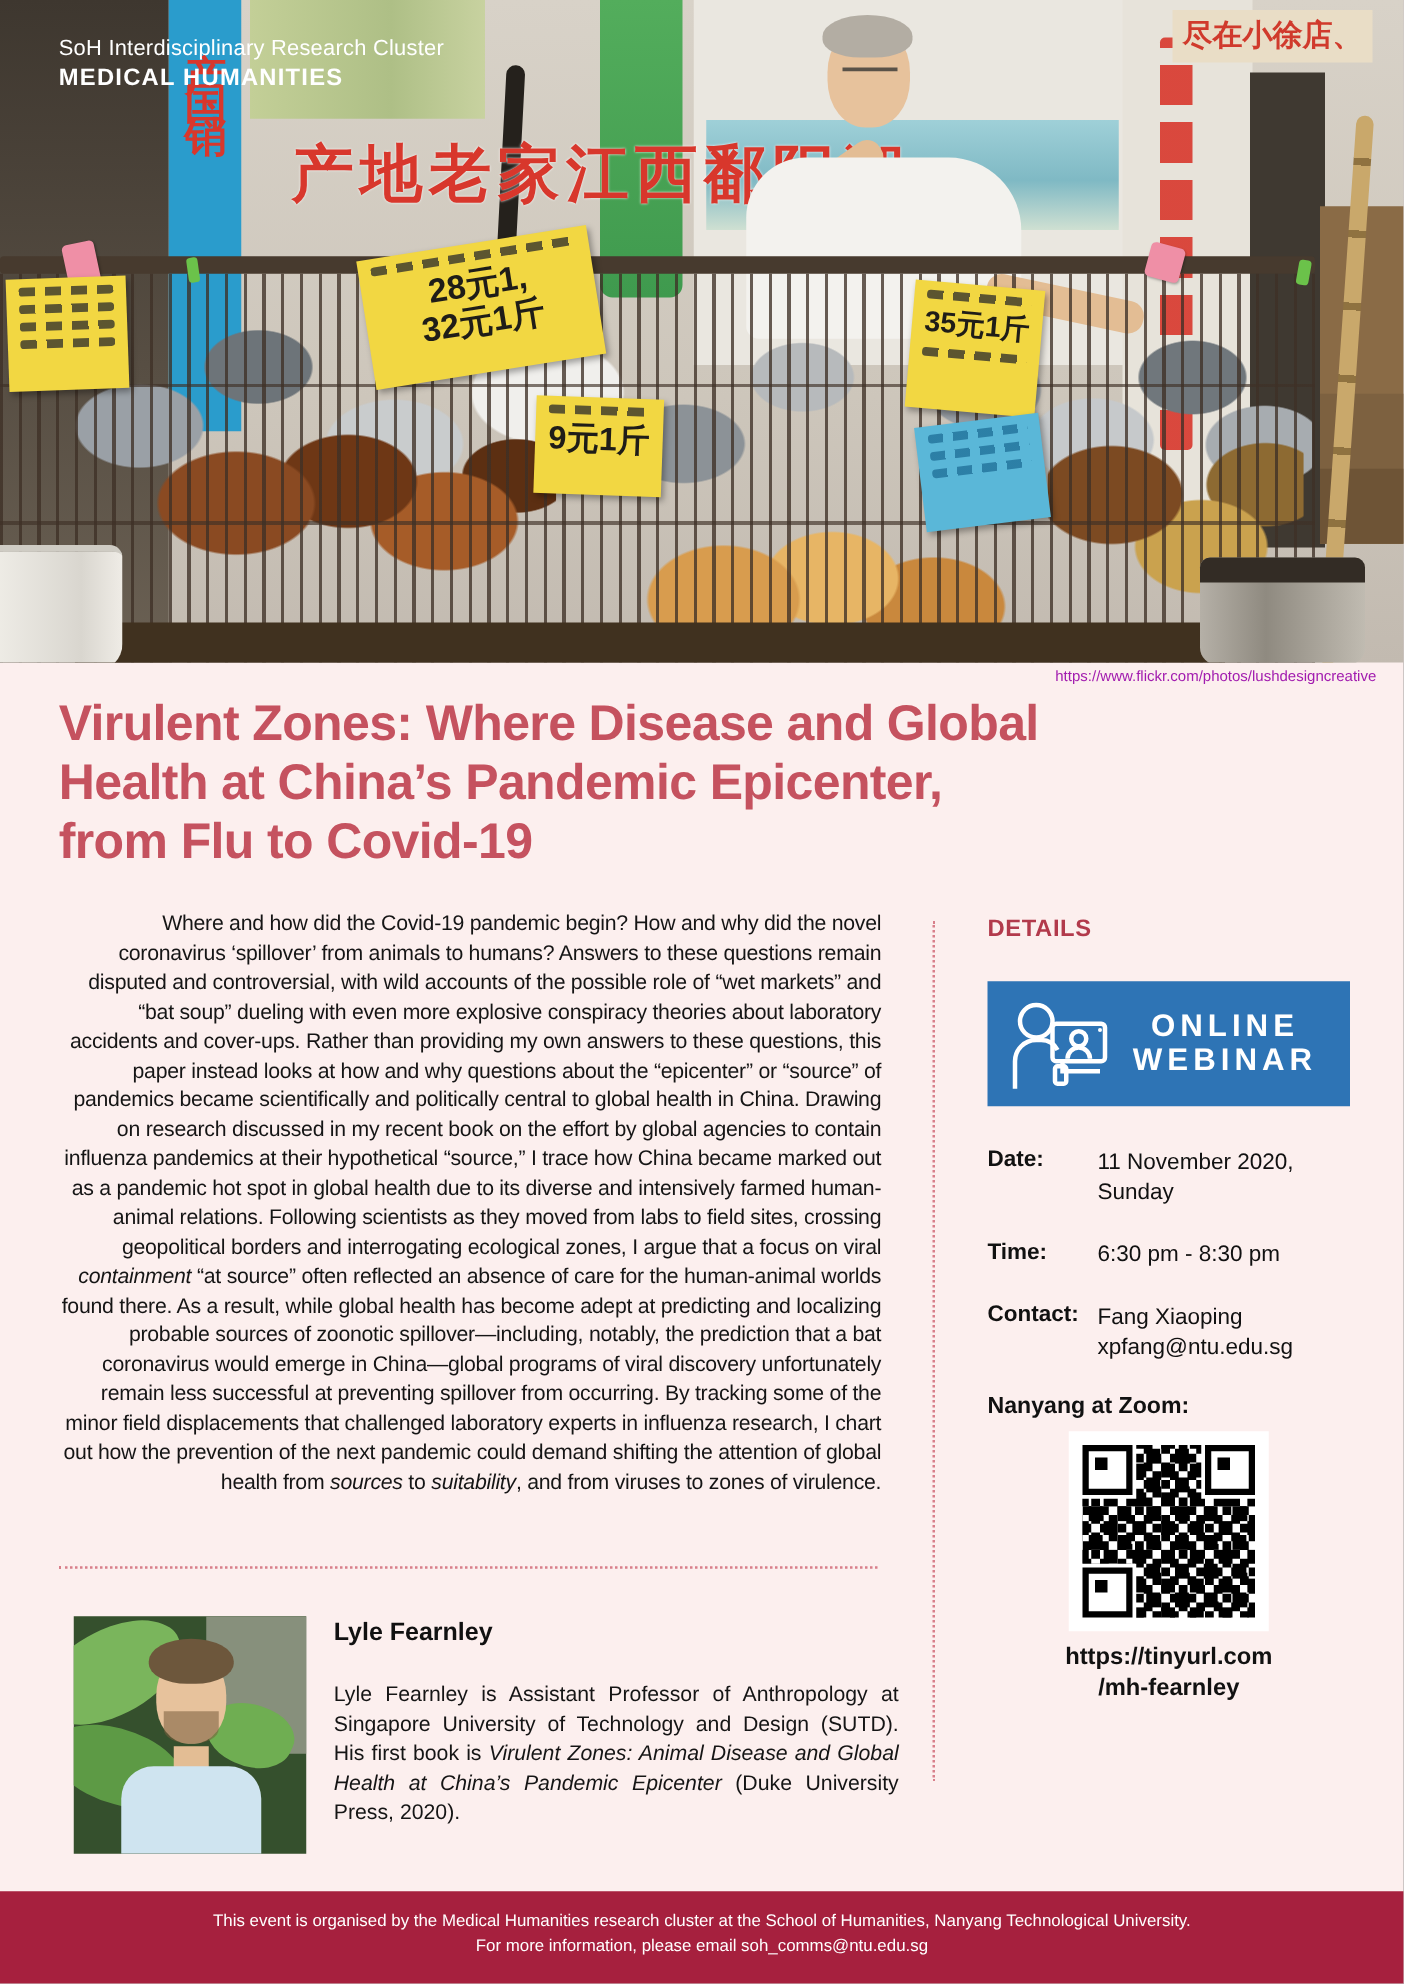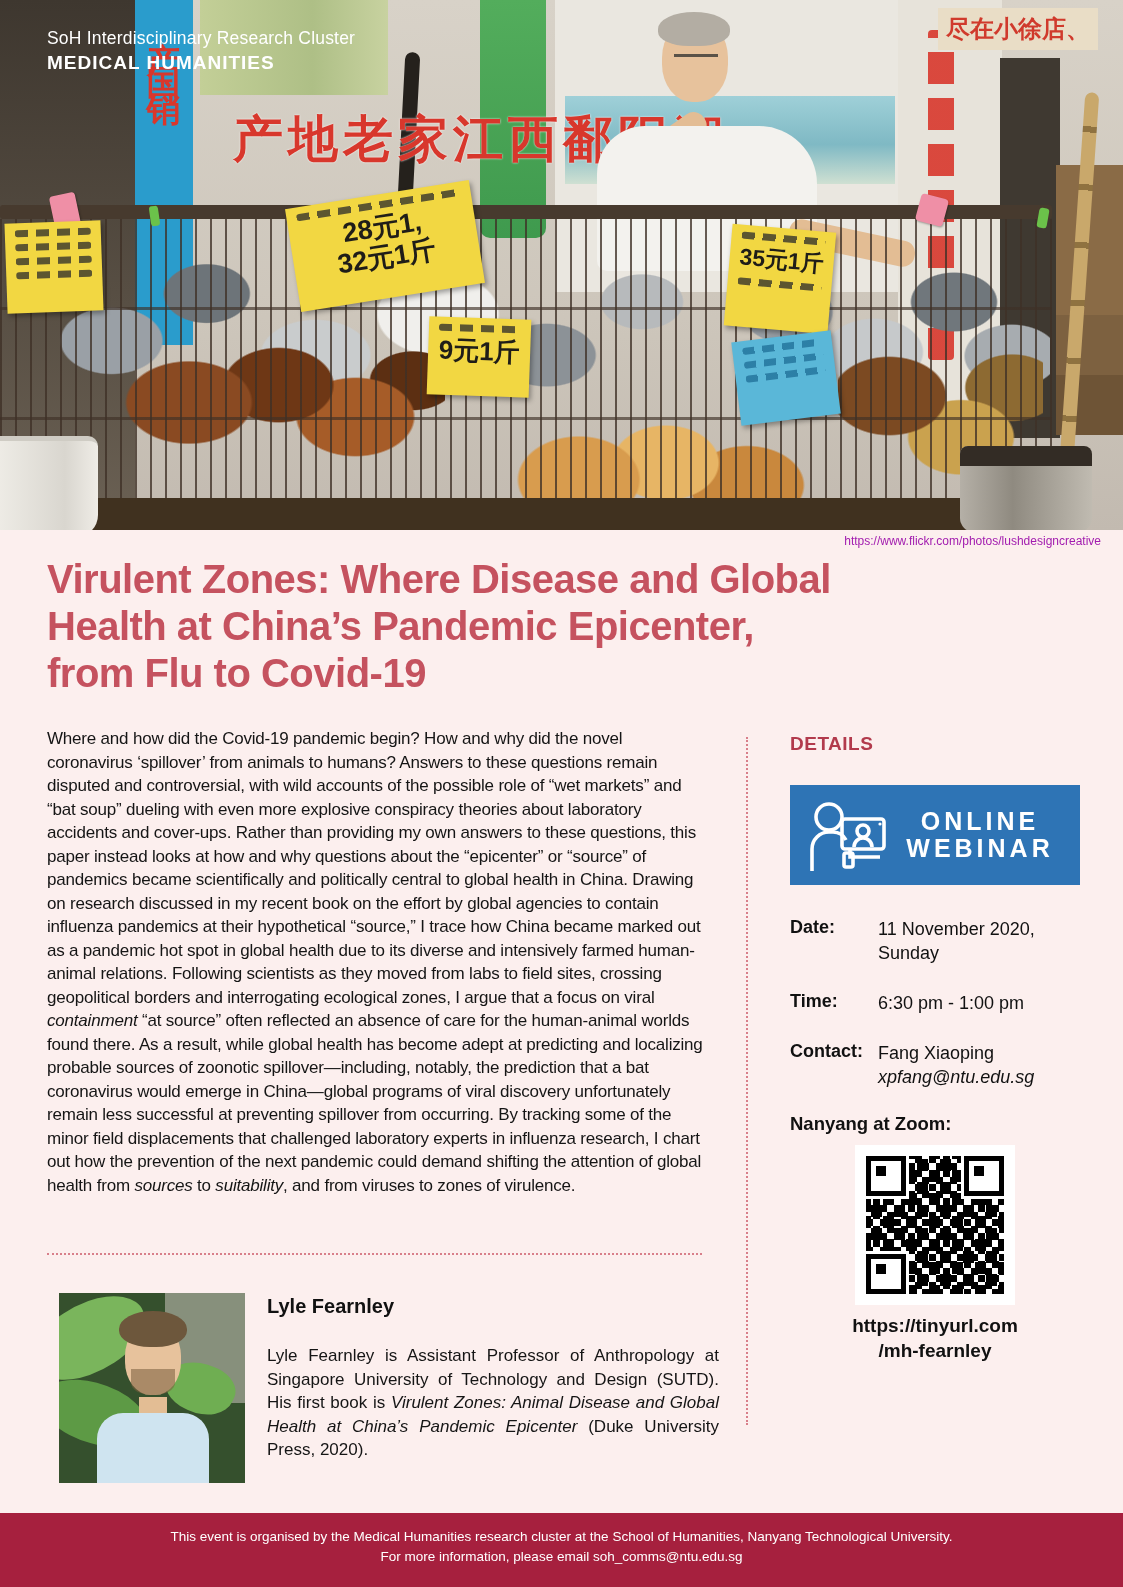--- a/index.html
+++ b/index.html
@@ -96,21 +96,21 @@
   .ledge{left:60px;top:498px;width:920px;height:34px;background:#40311f;}
   .brand{left:47px;top:28px;color:#ffffff;z-index:10;}
   .brand .l1{position:static;display:block;font-size:17.5px;font-weight:400;letter-spacing:.2px;}
   .brand .l2{position:static;display:block;font-size:19px;font-weight:bold;letter-spacing:1px;margin-top:3px;}
 
   
   .credit{position:absolute;top:534px;right:22px;font-size:12px;color:#a21caf;text-decoration:none;}
   .title{position:absolute;top:556px;left:47px;width:940px;margin:0;color:#c5525f;
          font-size:40px;line-height:47px;font-weight:bold;letter-spacing:-.5px;}
   .abstract{position:absolute;top:727px;left:47px;width:658px;margin:0;color:#151515;
-         font-size:17px;line-height:23.5px;letter-spacing:-.2px;}
+         font-size:17px;line-height:23.5px;letter-spacing:-.2px;text-align:right;}
   .dotted-rule{position:absolute;top:1253px;left:47px;width:655px;border-top:2px dotted #d87f8a;}
   .speaker{position:absolute;top:1293px;left:47px;width:660px;display:flex;gap:22px;padding-left:12px;}
   .speaker-photo{position:relative;width:186px;height:190px;flex:0 0 186px;overflow:hidden;background:#35502d;}
   .speaker-photo *{position:absolute;}
   .sp-rock{right:0;top:0;width:80px;height:110px;background:#87907c;border-radius:0 0 0 40px;}
   .sp-fern1{left:-30px;top:10px;width:120px;height:70px;background:#7ab55c;border-radius:60% 40% 60% 40%;transform:rotate(-20deg);}
   .sp-fern2{left:-20px;top:90px;width:110px;height:60px;background:#5d9a45;border-radius:50% 60% 40% 60%;transform:rotate(15deg);}
   .sp-leaf{right:10px;top:70px;width:70px;height:50px;background:#6fae52;border-radius:60% 40% 55% 45%;transform:rotate(25deg);}
   .sp-shirt{left:38px;top:120px;width:112px;height:70px;background:#cfe4f0;border-radius:26px 26px 0 0;}
   .sp-neck{left:80px;top:104px;width:28px;height:26px;background:#e3bd94;}
@@ -125,21 +125,21 @@
   .vline{position:absolute;top:737px;left:746px;height:688px;border-left:2px dotted #d87f8a;}
   .sidebar{position:absolute;top:733px;left:790px;width:290px;}
   .details-h{margin:0;font-size:19px;font-weight:bold;color:#b23a4c;letter-spacing:.5px;}
   .webinar{margin-top:30px;width:290px;height:100px;background:#2e74b5;display:flex;align-items:center;box-sizing:border-box;padding:0 10px 0 14px;}
   .webinar svg{flex:0 0 86px;}
   .webinar-text{flex:1;text-align:center;color:#fff;font-weight:bold;font-size:25px;letter-spacing:4px;line-height:27px;}
   .row{display:flex;margin-top:26px;font-size:18px;color:#111;}
   .row.first{margin-top:32px;}
   .row .lab{flex:0 0 88px;font-weight:bold;}
   .row .val{flex:1;line-height:24px;}
-  .val .em{font-style:italic;}
+  .val .em{}
   .register-h{margin-top:24px;font-size:18.5px;font-weight:bold;color:#111;}
   .qr{margin:10px auto 0;width:160px;height:160px;background:#fff;position:relative;box-sizing:border-box;padding:11px;}
   .qr-noise{width:138px;height:138px;
      background:repeating-conic-gradient(#000 0% 25%,transparent 0% 50%) 0 0/14px 14px,
                 repeating-conic-gradient(transparent 0% 25%,#000 0% 50%) 5px 3px/23px 23px;}
   .finder{position:absolute;width:30px;height:30px;border:5px solid #000;background:#fff;box-shadow:0 0 0 3px #fff;}
   .finder::after{content:"";position:absolute;left:5px;top:5px;width:10px;height:10px;background:#000;}
   .f-tl{left:11px;top:11px;} .f-tr{right:11px;top:11px;} .f-bl{left:11px;bottom:11px;}
   .reg-link{display:block;margin-top:8px;text-align:center;font-size:19px;font-weight:bold;color:#111;
       line-height:25px;text-decoration:none;}
@@ -281,21 +281,21 @@
     <div class="row first">
       <div class="lab">Date:</div>
       <div class="val">
         <span>11 November 2020,</span><br>
         <span>Sunday</span>
       </div>
     </div>
 
     <div class="row">
       <div class="lab">Time:</div>
-      <div class="val">6:30 pm - 1:00 pm</div>
+      <div class="val">6:30 pm - 8:30 pm</div>
     </div>
 
     <div class="row">
       <div class="lab">Contact:</div>
       <div class="val">
         <span>Fang Xiaoping</span><br>
         <span class="em">xpfang@ntu.edu.sg</span>
       </div>
     </div>
 

